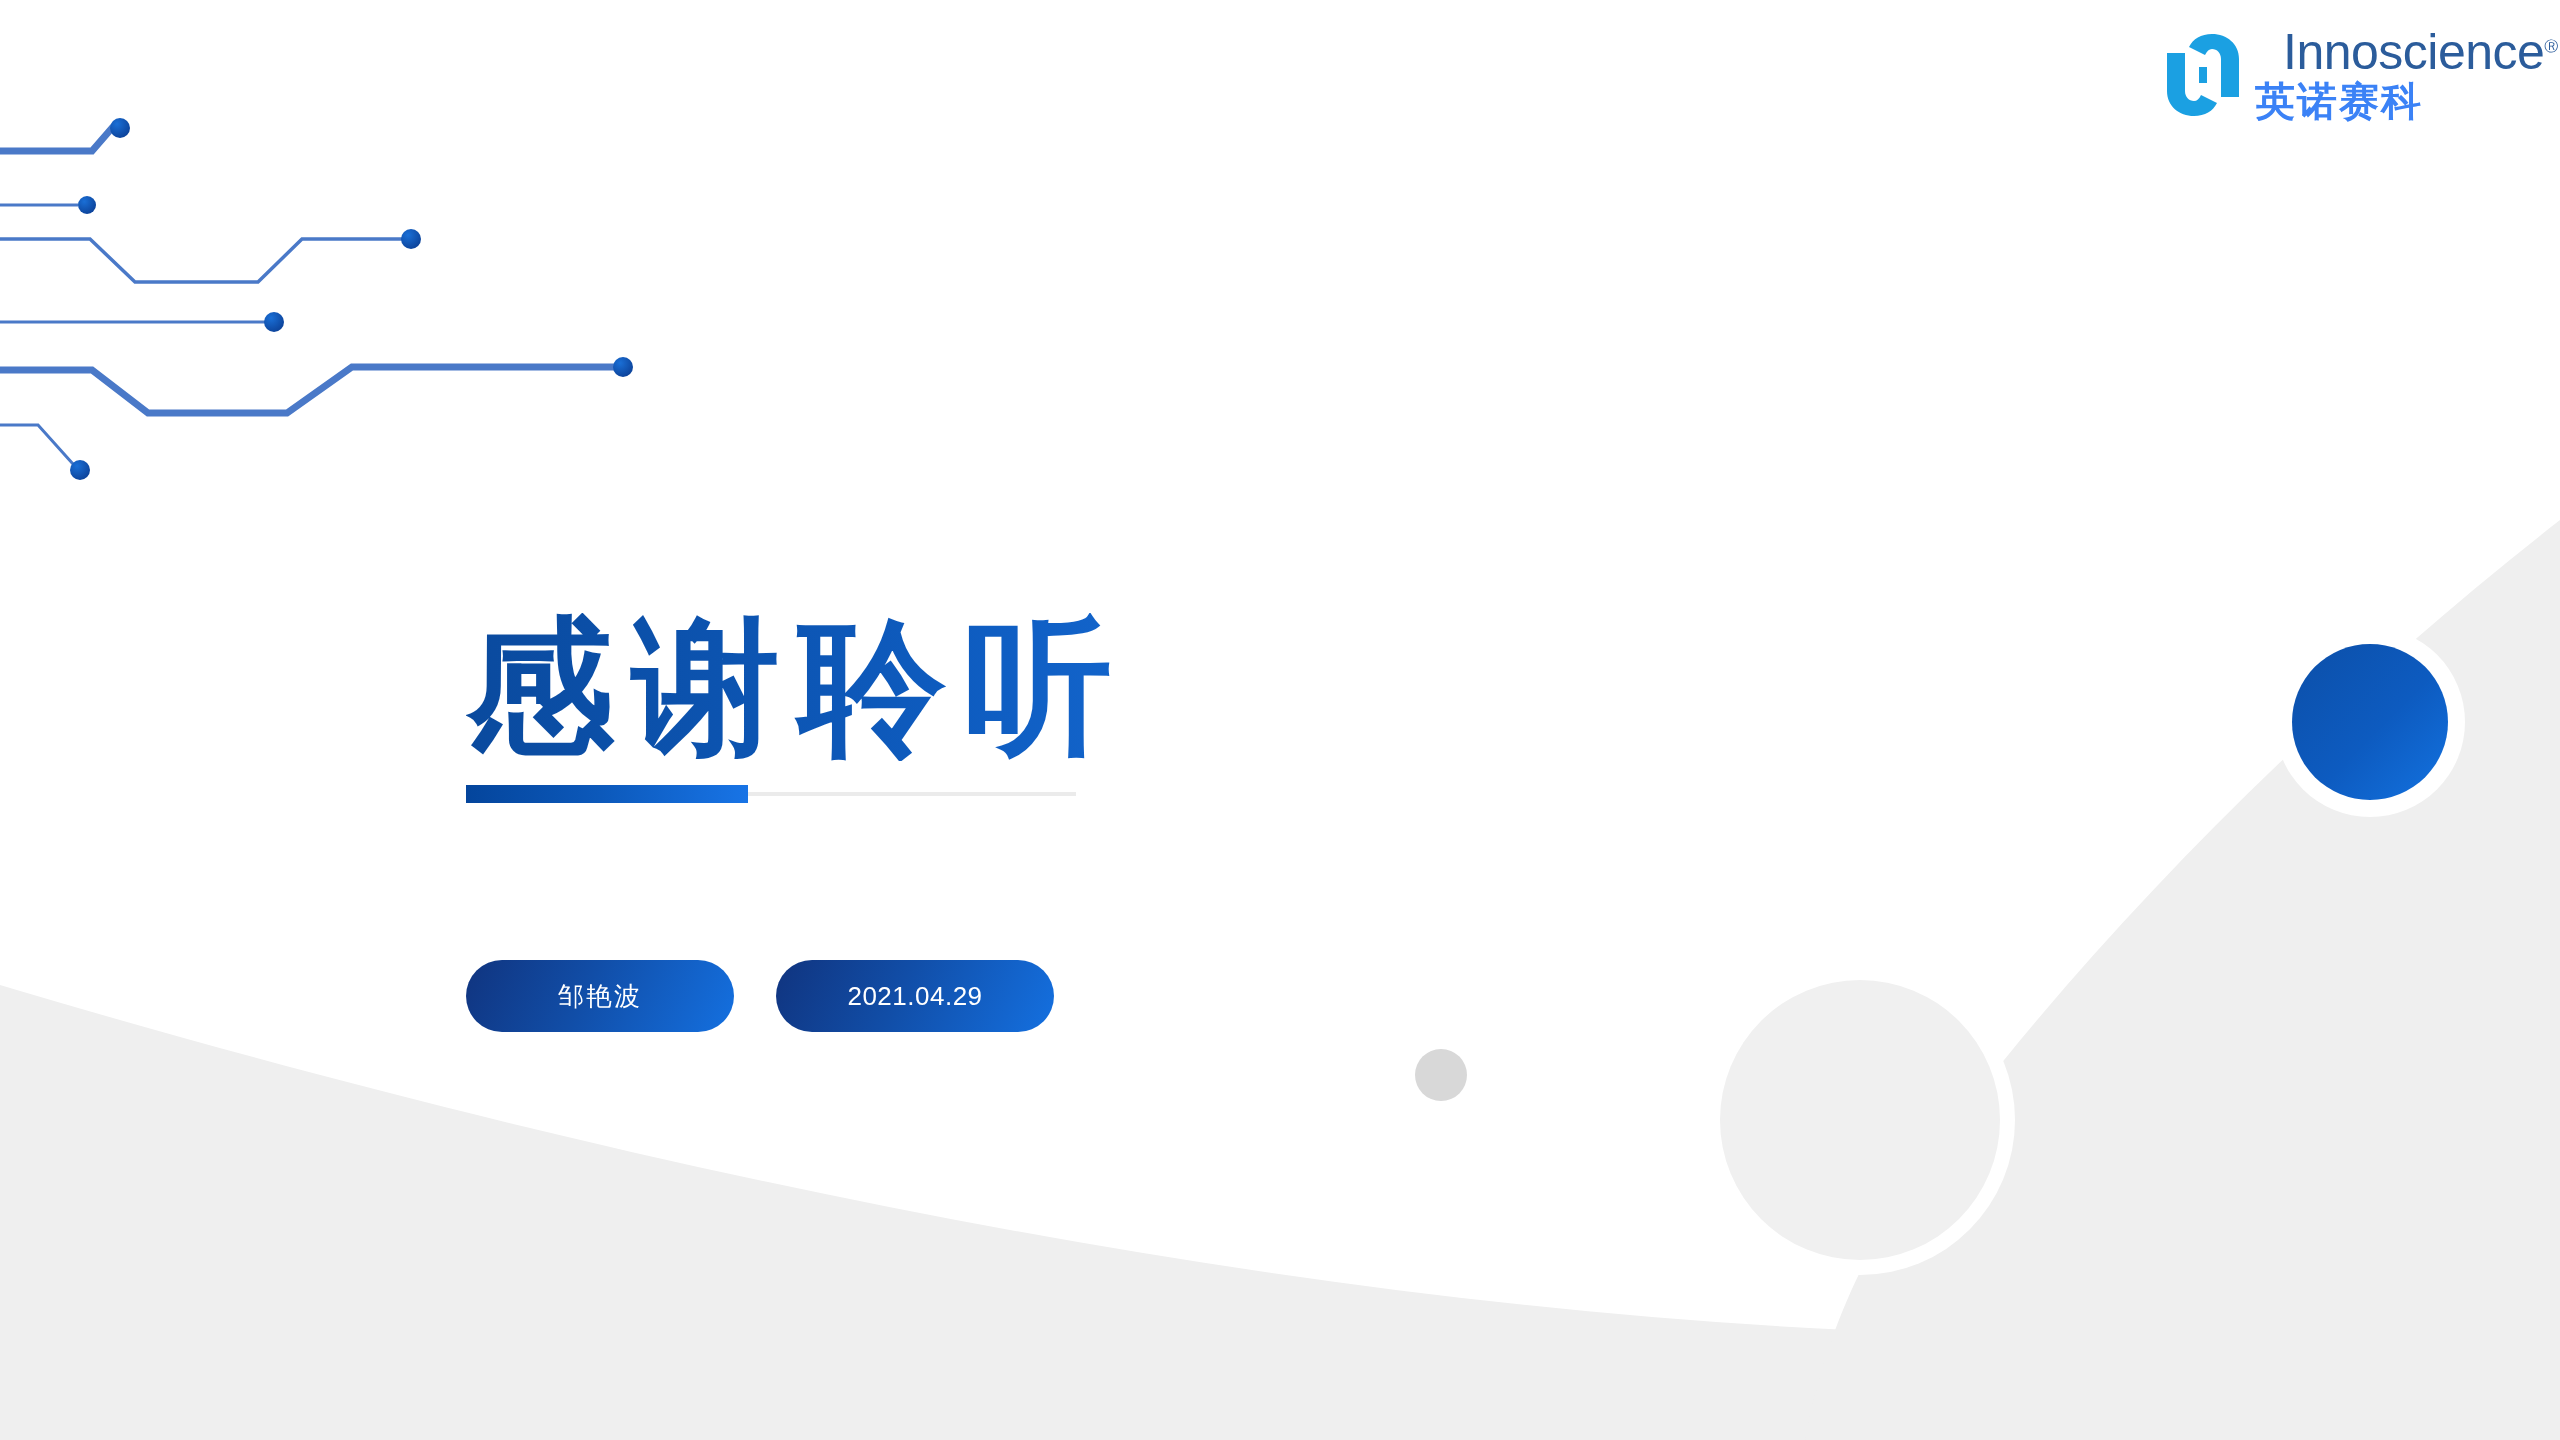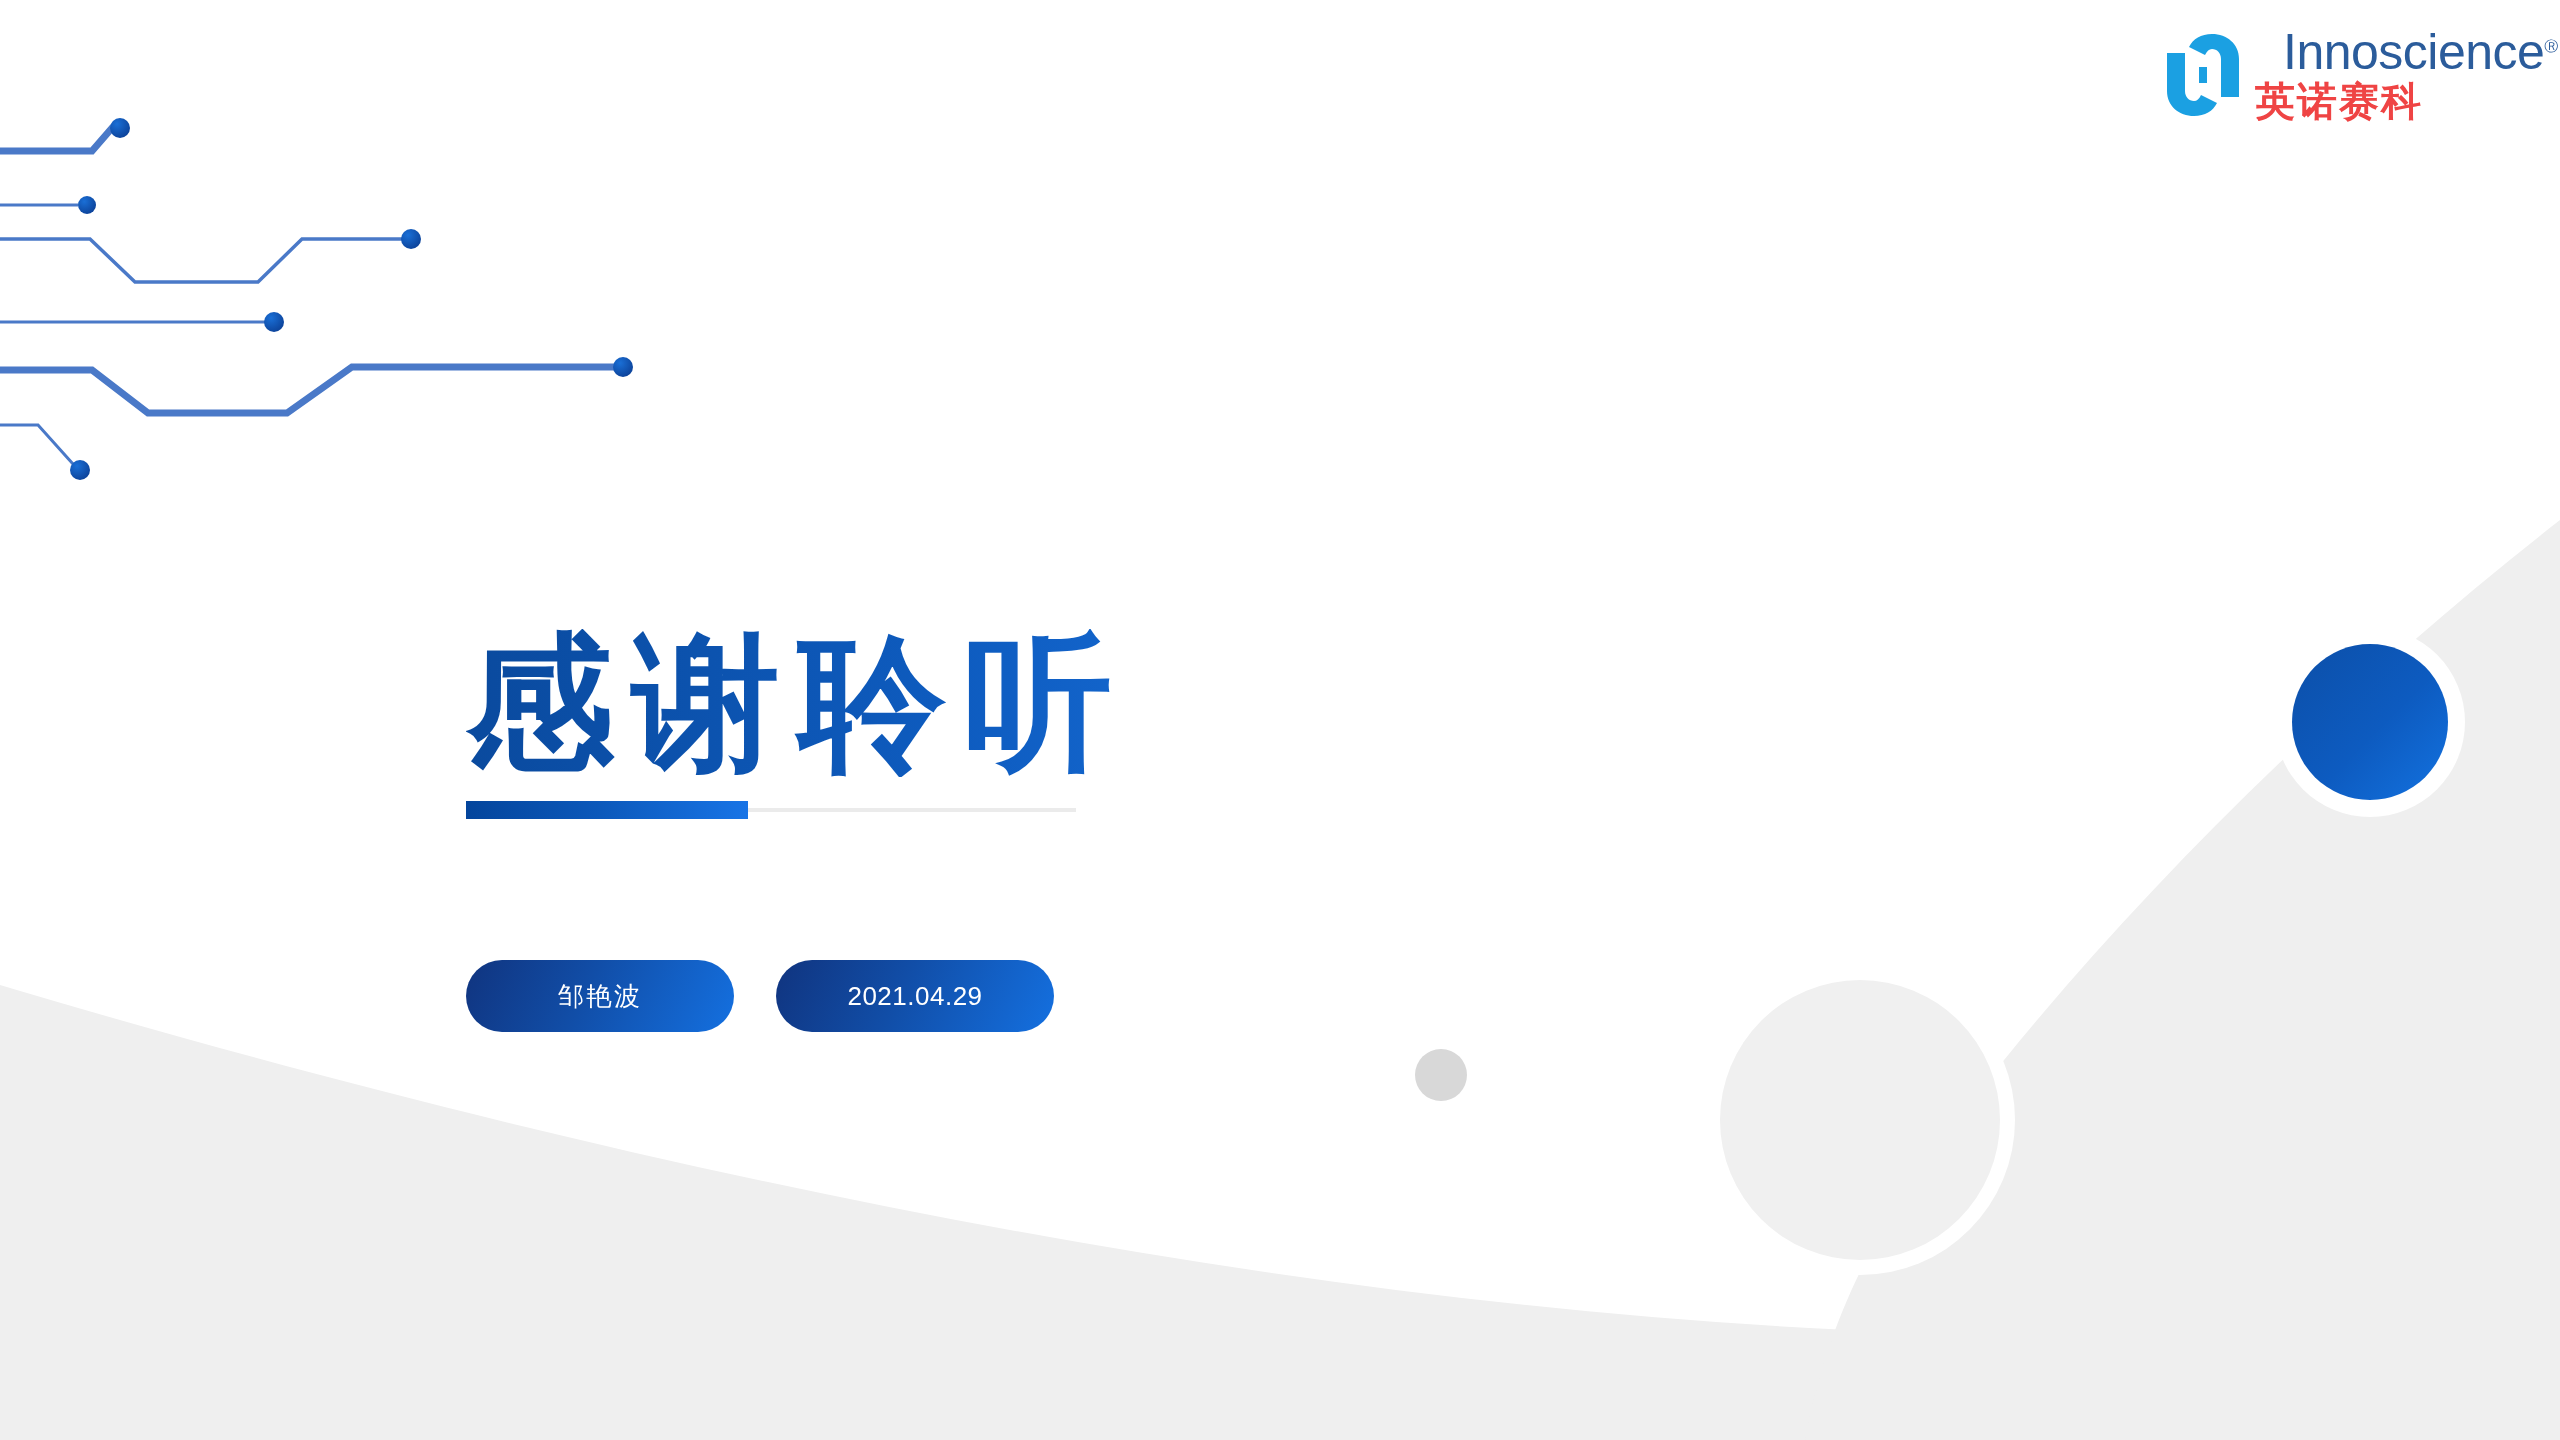--- a/index.html
+++ b/index.html
@@ -62,31 +62,31 @@
     margin-left: 28px;
   }
   #logo-tm {
     font-size: 14px;
     vertical-align: super;
     color: #2b5c9b;
   }
   #logo-cn {
     font-size: 40px;
     font-weight: 700;
-    color: #ef4444;
+    color: #3b82f6;
     letter-spacing: 2px;
     line-height: 1.05;
     margin-top: 2px;
     white-space: nowrap;
   }
   
   #title-block {
     position: absolute;
     left: 466px;
-    top: 629px;
+    top: 613px;
     width: 1100px;
   }
   #main-title {
     font-size: 148px;
     font-weight: 700;
     letter-spacing: 18px;
     line-height: 1.0;
     margin: 0;
     background: linear-gradient(90deg, #0a4a9e 0%, #0e5cc0 45%, #1f7ae8 100%);
     -webkit-background-clip: text;

